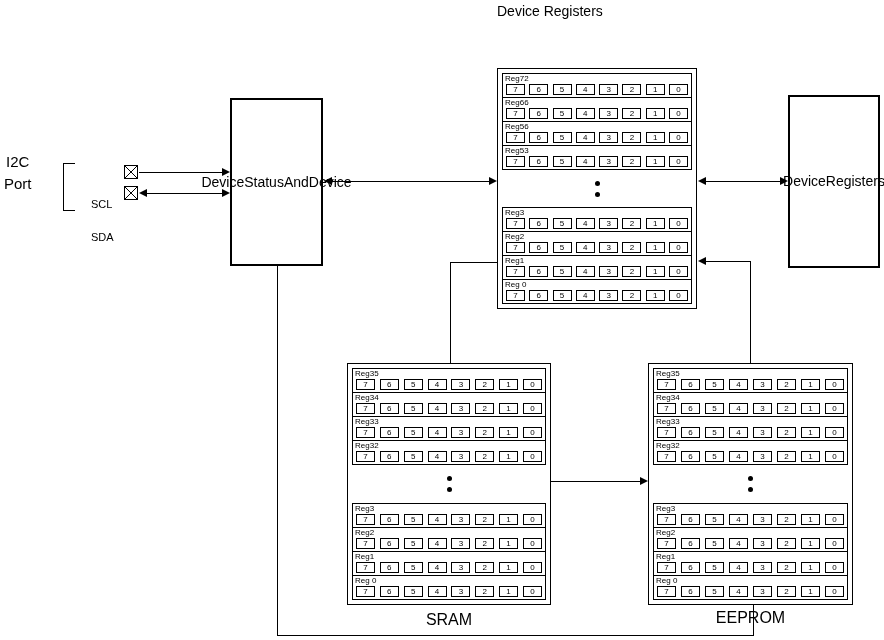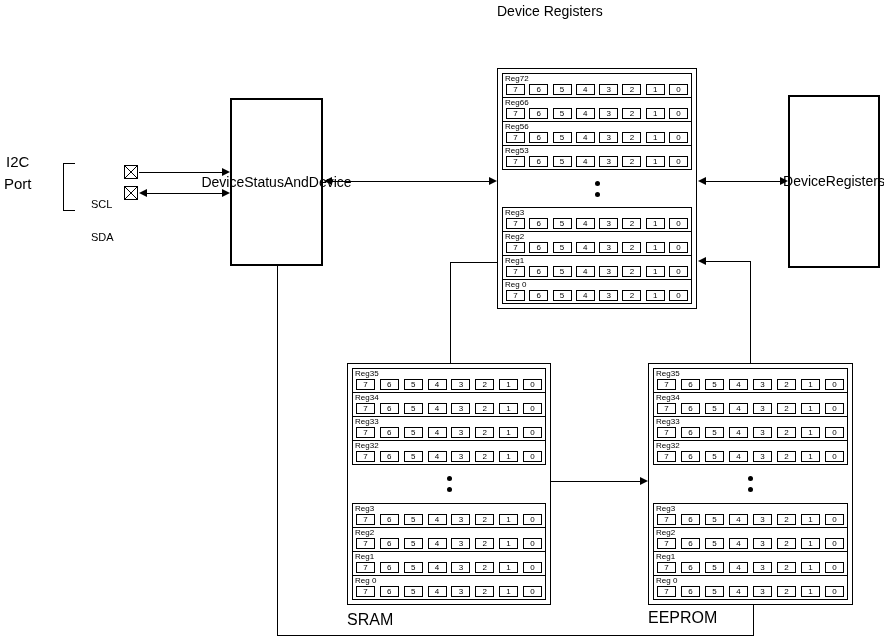--- a/index.html
+++ b/index.html
@@ -32,21 +32,21 @@
   }
   .dots-area{flex:1;display:flex;flex-direction:column;justify-content:center;align-items:center;gap:6px;min-height:16px;}
   .dot{width:5px;height:5px;border-radius:50%;background:#000;}
   
   .hline{position:absolute;height:1px;background:#000;}
   .vline{position:absolute;width:1px;background:#000;}
   .arr-r{position:absolute;width:0;height:0;border-top:4px solid transparent;border-bottom:4px solid transparent;border-left:8px solid #000;}
   .arr-l{position:absolute;width:0;height:0;border-top:4px solid transparent;border-bottom:4px solid transparent;border-right:8px solid #000;}
   
   .title{position:absolute;font-size:14px;}
-  .bank-label{position:absolute;font-size:16px;}
+  .bank-label{position:absolute;text-align:center;font-size:16px;}
   .i2c-label{position:absolute;font-size:15px;line-height:22px;text-align:center;}
   .pin-label{position:absolute;font-size:11px;}
   .pad{position:absolute;width:14px;height:14px;}
 </style>
 </head>
 <body>
 
 <div class="title" style="left:497px;top:3px;width:200px;text-align:left;">Device Registers</div>
 
 <div class="i2c-label" style="left:4px;top:151px;">

